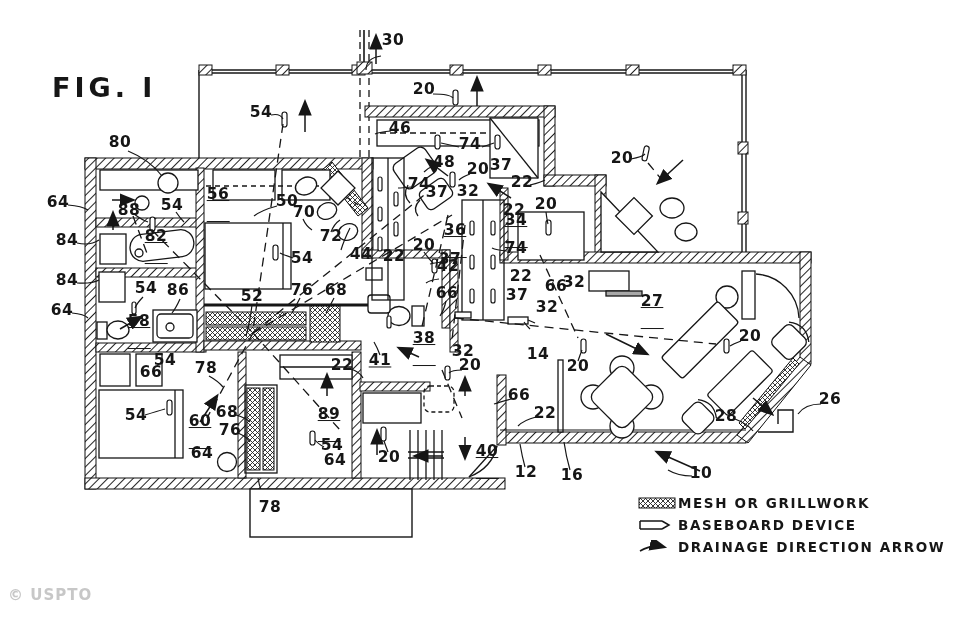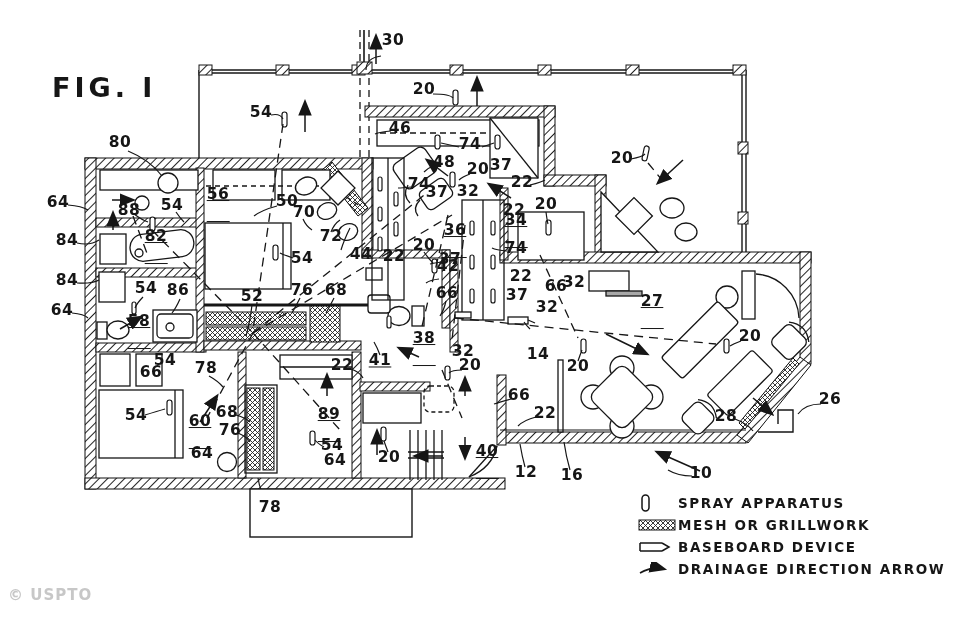--- a/index.html
+++ b/index.html
@@ -428,28 +428,20 @@
       <span class="lbl" style="left: 572px; top: 477px;">16</span>
       <span class="lbl" style="left: 701px; top: 475px;">10</span>
       <span class="lbl" style="left: 726px; top: 418px;">28</span>
       <span class="lbl" style="left: 830px; top: 401px;">26</span>
       <span class="lbl" style="left: 270px; top: 509px;">78</span>
     </div>
 
 <div id="legend">
   <div class="leg-row">
     <span class="leg-ico">
-      <svg width="28" height="20" viewBox="0 0 28 20">
-            <rect x="4" y="2" width="7" height="16" rx="3.5" fill="#fff" stroke="#161616" stroke-width="1.5"></rect>
-          </svg>
-    </span>
-    <span class="leg-txt">SPRAY APPARATUS</span>
-  </div>
-  <div class="leg-row">
-    <span class="leg-ico">
       <svg width="38" height="14" viewBox="0 0 38 14">
             <rect x="1" y="2" width="36" height="10" fill="url(#meshPat)" stroke="#161616" stroke-width="1"></rect>
           </svg>
     </span>
     <span class="leg-txt">MESH OR GRILLWORK</span>
   </div>
   <div class="leg-row">
     <span class="leg-ico">
       <svg width="34" height="16" viewBox="0 0 34 16">
             <path d="M2 4 H24 M2 12 H24 M2 4 V12 M24 4 L31 8 L24 12" fill="none" stroke="#161616" stroke-width="1.5"></path>

